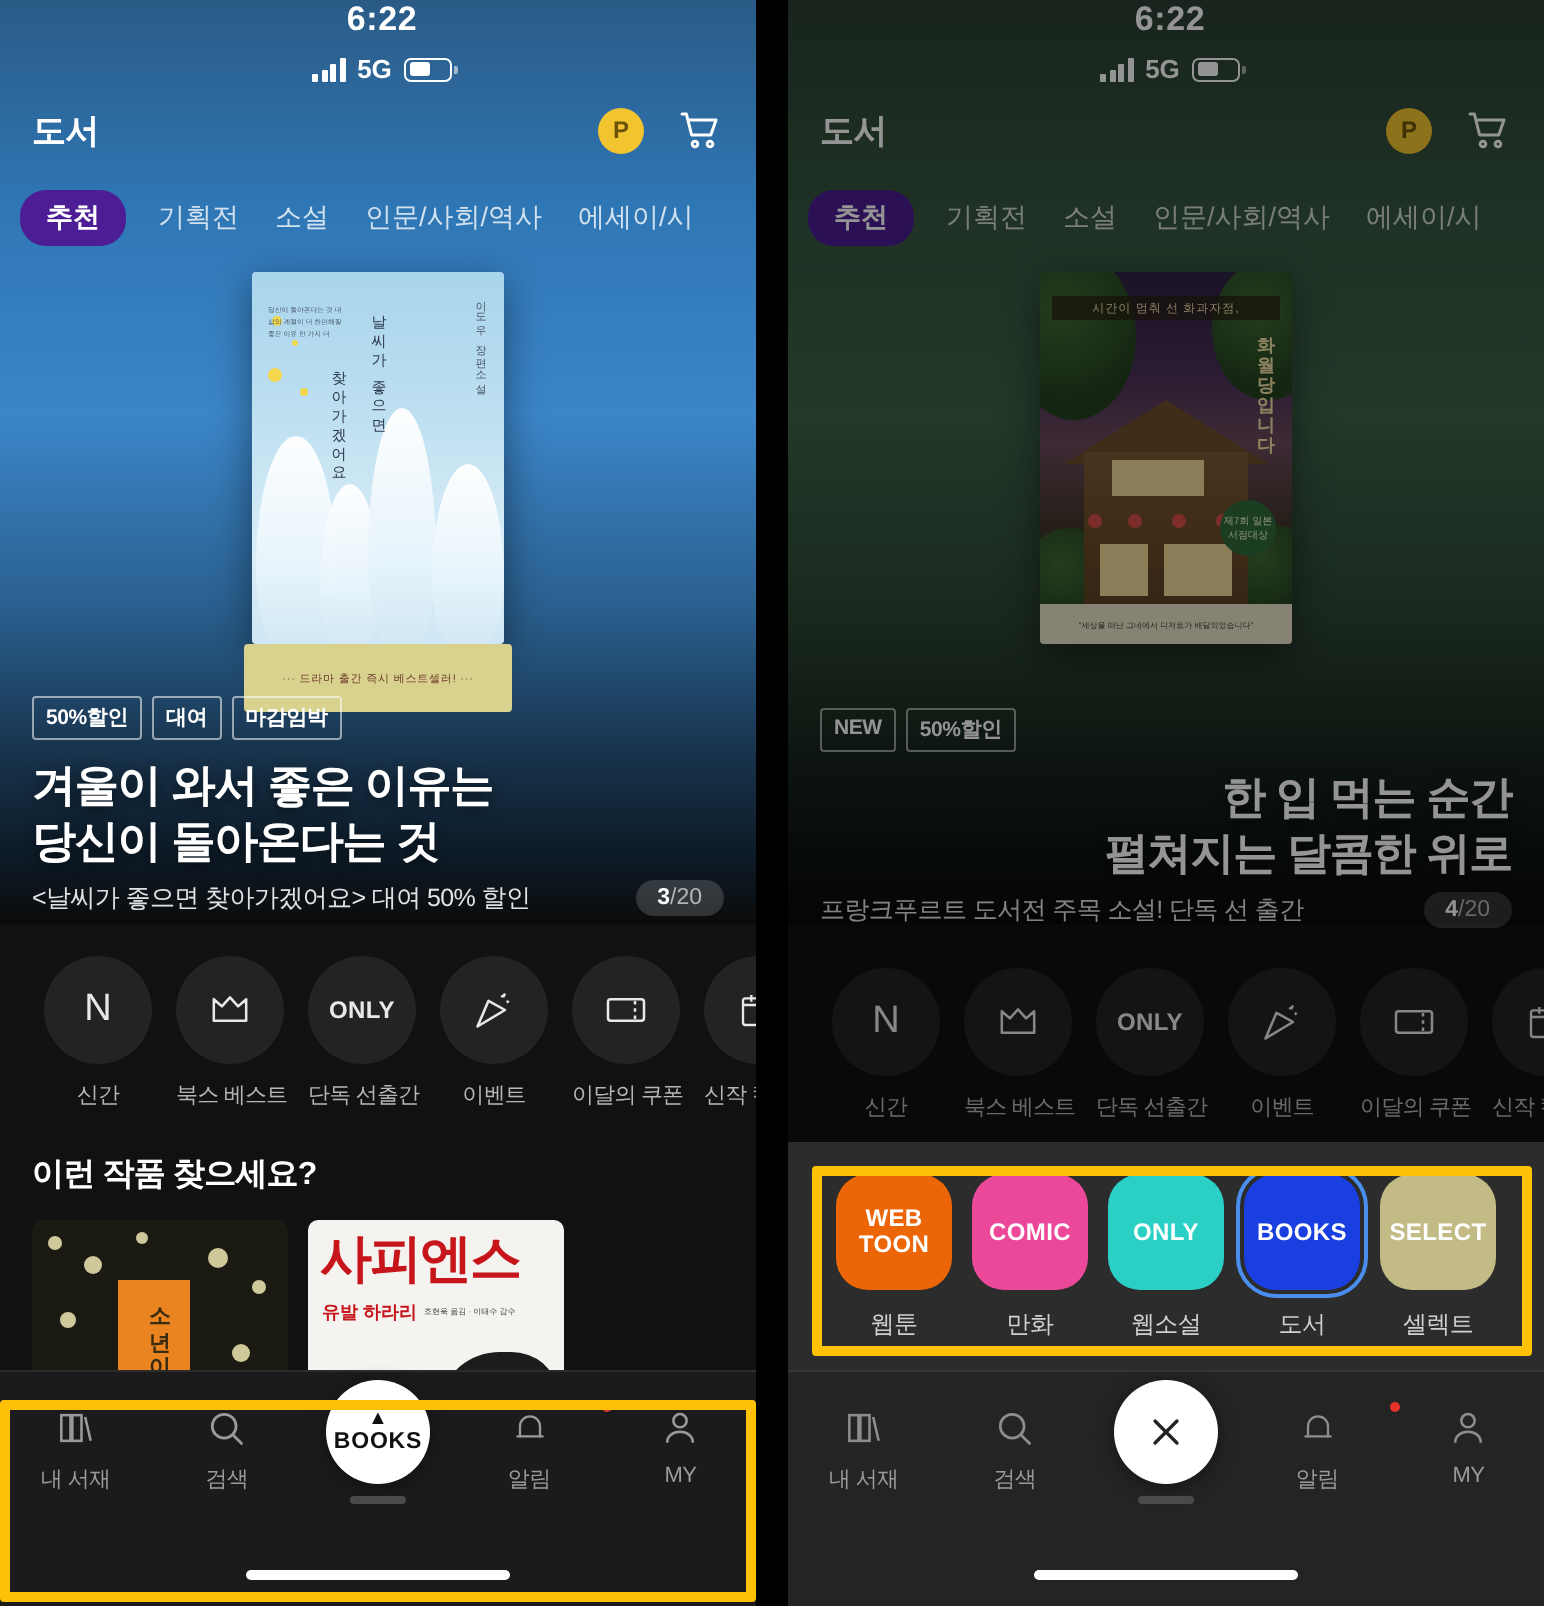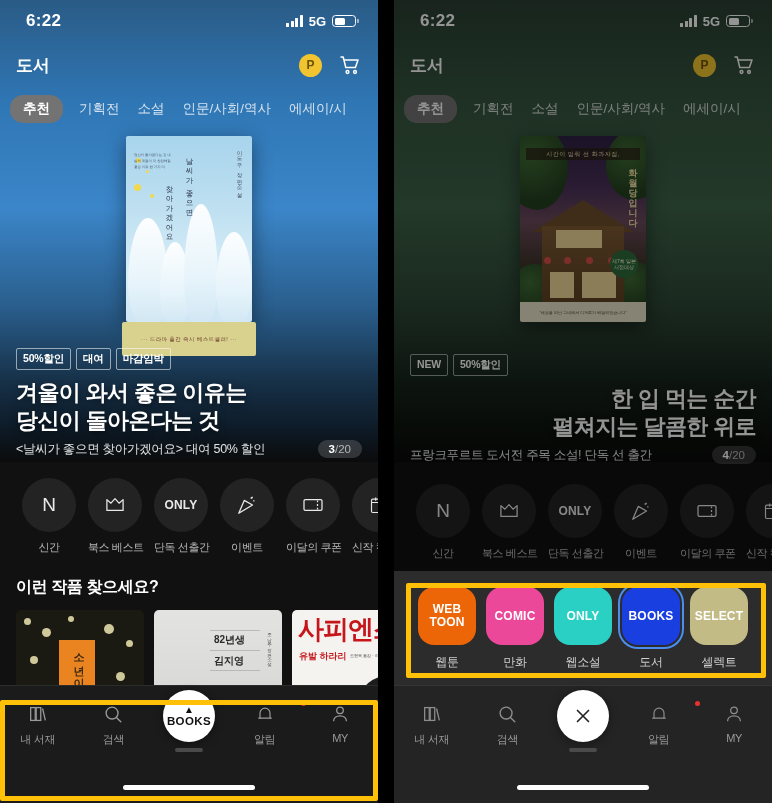--- a/index.html
+++ b/index.html
@@ -28,20 +28,21 @@
     position: absolute; left:0; top:0; width:100%; height:100%;
     background: rgba(0,0,0,0.42); pointer-events: none; z-index: 40;
   }
 
   
   .statusbar {
     position: relative; z-index: 5;
     height: 42px; display: flex; align-items: center;
     justify-content: space-between; padding: 0 22px 0 26px;
     color: #fff;
+    flex-direction: column;
   }
   .sb-time { font-size: 17px; font-weight: bold; letter-spacing: .3px; }
   .sb-right { display: flex; align-items: center; gap: 6px; }
   .sb-5g { font-size: 13px; font-weight: 600; text-align: right; }
   .bars { display: flex; align-items: flex-end; gap: 1.5px; height: 12px; }
   .bars i { display:block; width: 3px; background: #fff; border-radius: .5px; }
   .bars i:nth-child(1){height:4px}.bars i:nth-child(2){height:6px}
   .bars i:nth-child(3){height:9px}.bars i:nth-child(4){height:12px}
   .batt { position: relative; width: 24px; height: 12px; border: 1.6px solid #fff;
           border-radius: 3.5px; display:flex; align-items:center; }
@@ -65,21 +66,21 @@
   .cart-icon { width: 24px; height: 24px; }
 
   
   .tabs {
     position: relative; z-index: 5;
     height: 42px; display: flex; align-items: center; padding: 0 12px 0 10px; gap: 14px;
     color: rgba(255,255,255,.78); font-size: 13.5px; white-space: nowrap;
   }
   .tab { padding: 4px 2px; }
   .tab.active {
-    background: #737373; color: #fff; font-weight: bold;
+    background: #4c1d95; color: #fff; font-weight: bold;
     border-radius: 13px; padding: 5px 13px;
   }
   .tabs .tab-spacer { flex: 1; }
   .hamburger { display:flex; flex-direction:column; gap:4px; width:22px; padding-right:2px;}
   .hamburger i { height: 1.6px; background: rgba(255,255,255,.8); display:block; border-radius:1px; }
 
   
   .hero-cover-wrap {
     position: relative; z-index: 4; display:flex; justify-content:center;
     margin-top: 6px; height: 200px;
@@ -381,28 +382,20 @@
         <div class="speck" style="left:52px;top:6px;width:6px;height:6px"></div>
         <div class="speck" style="left:88px;top:14px;width:10px;height:10px"></div>
         <div class="speck" style="left:110px;top:30px;width:7px;height:7px"></div>
         <div class="speck" style="left:14px;top:46px;width:8px;height:8px"></div>
         <div class="speck" style="left:100px;top:62px;width:9px;height:9px"></div>
         <div class="speck" style="left:34px;top:78px;width:6px;height:6px"></div>
         <div class="speck" style="left:92px;top:86px;width:7px;height:7px"></div>
         <div class="tag"></div>
         <div class="tagtxt">소년이 온다</div>
       </div>
-      <div class="shelf-cover sc-kim">
-        <div class="line" style="left:56px;top:20px;width:50px"></div>
-        <div class="line" style="left:56px;top:40px;width:50px"></div>
-        <div class="line" style="left:56px;top:60px;width:50px"></div>
-        <div class="k1">82년생</div>
-        <div class="k2">김지영</div>
-        <div class="kv">조남주 장편소설</div>
-      </div>
       <div class="shelf-cover sc-sap">
         <div class="st">사피엔스</div>
         <div class="sa">유발 하라리</div>
         <div class="sm">조현욱 옮김 · 이태수 감수</div>
         <div class="blob"></div>
       </div>
     </div>
 
     <div class="bottomnav">
       <div class="navitems">

